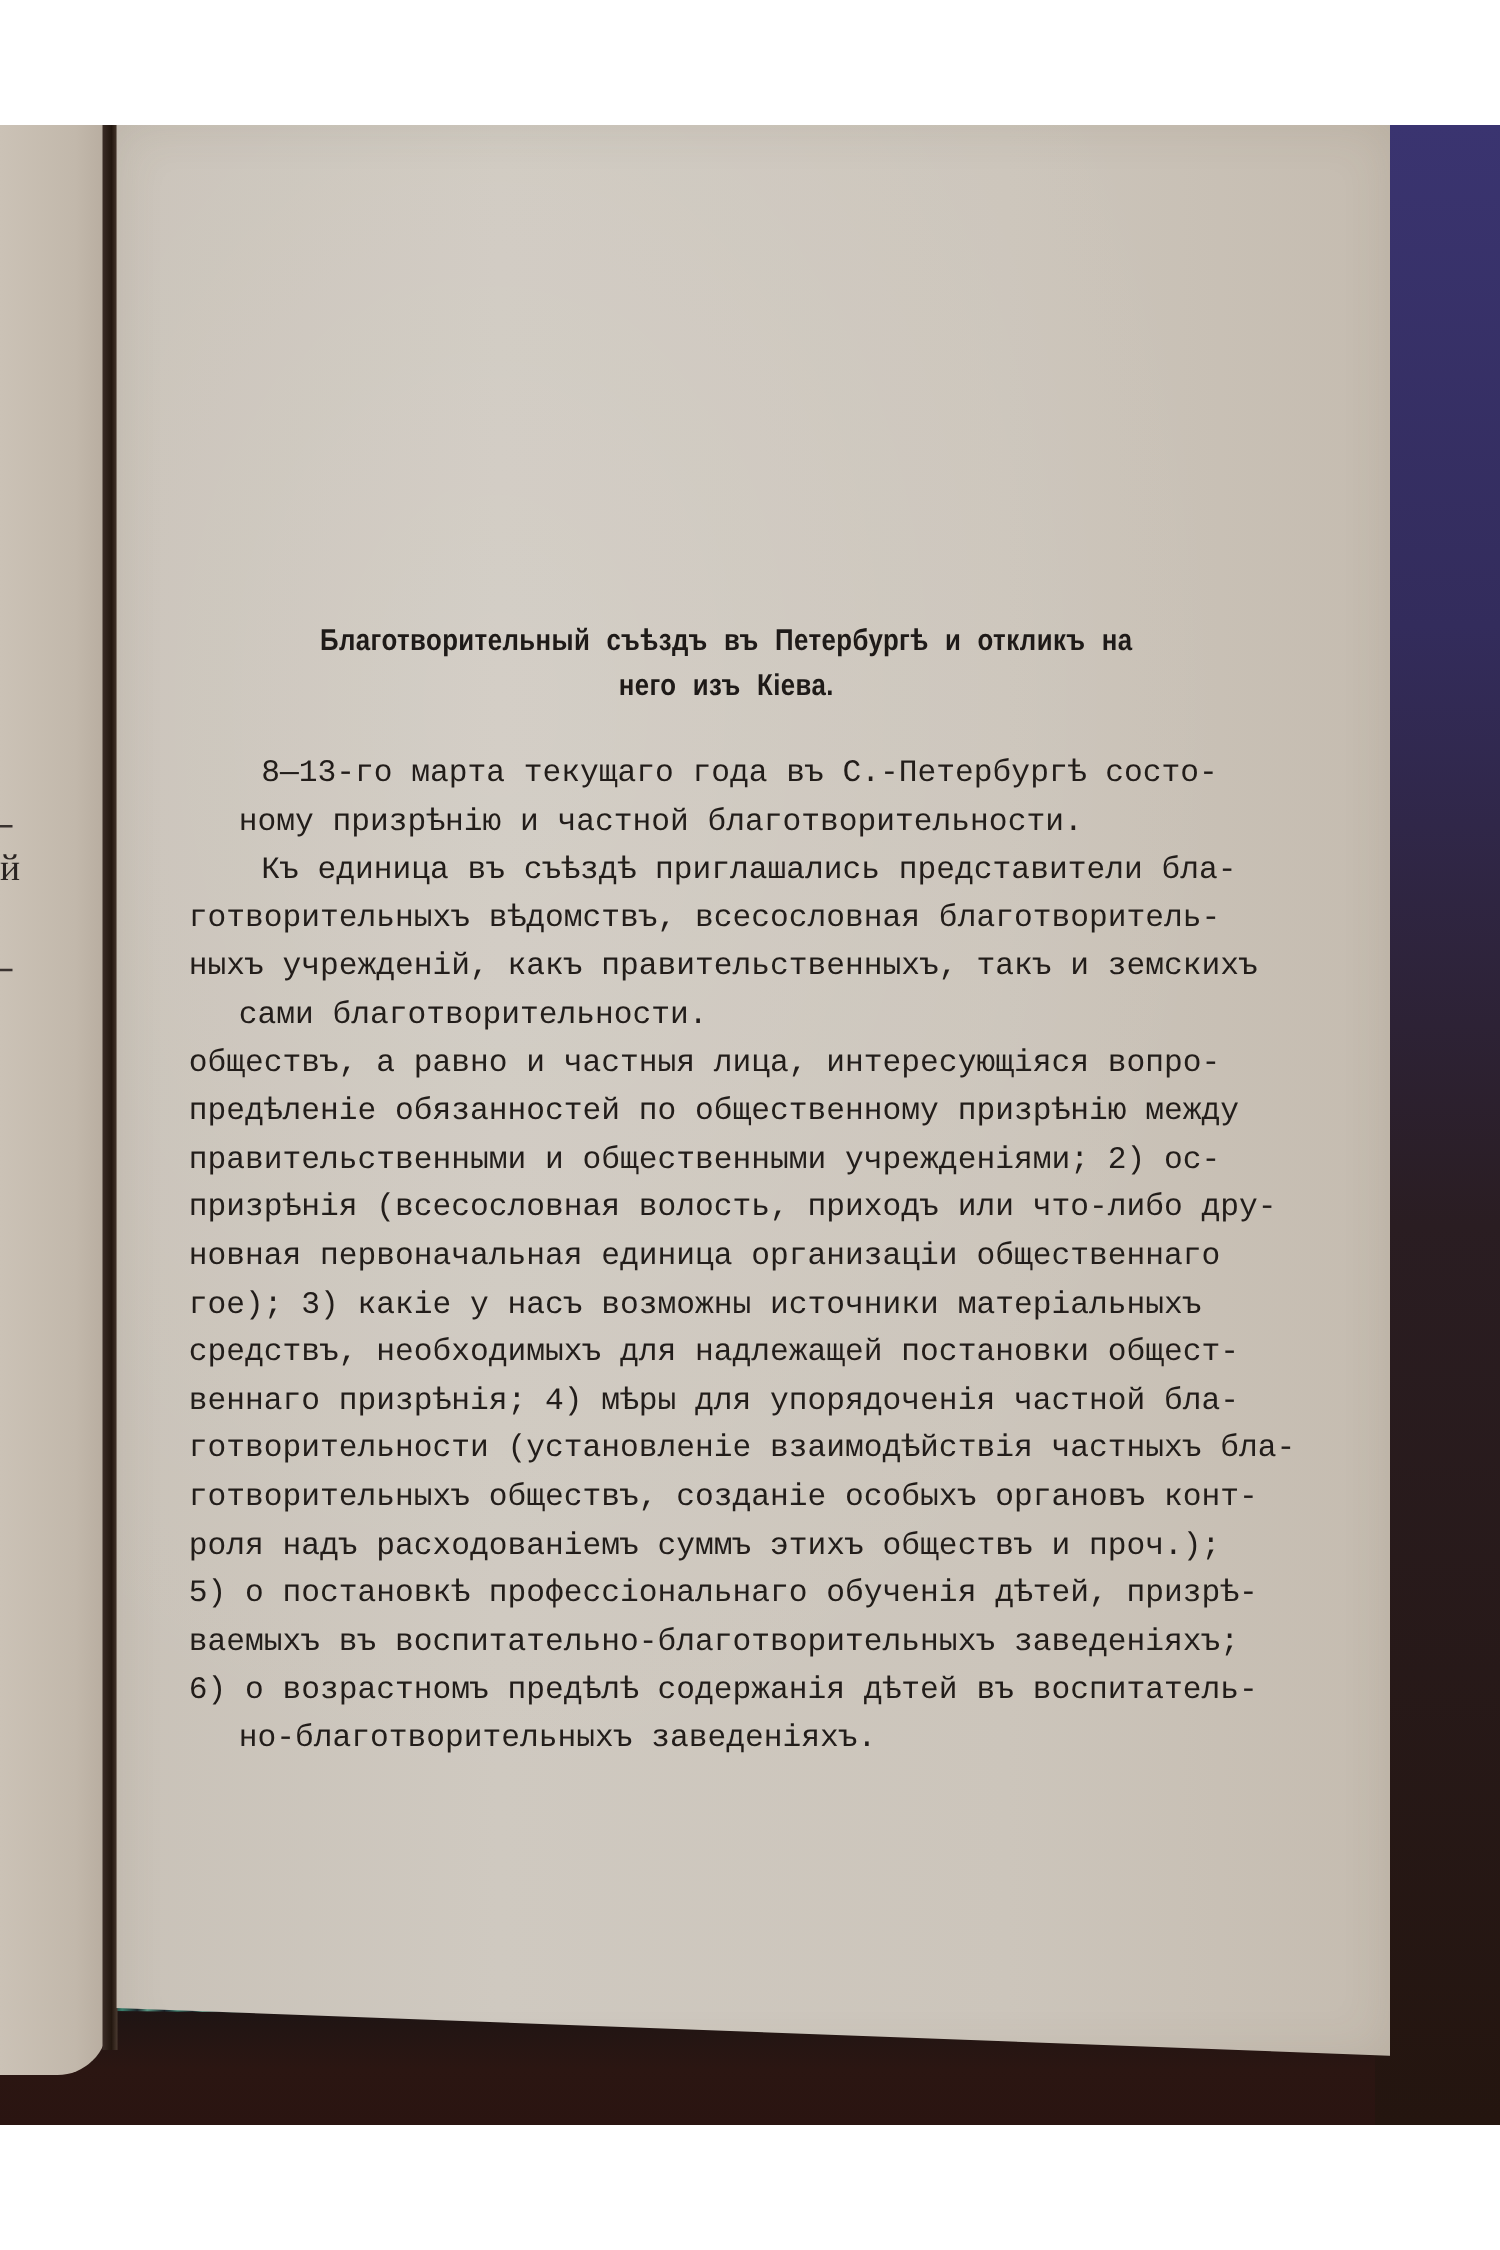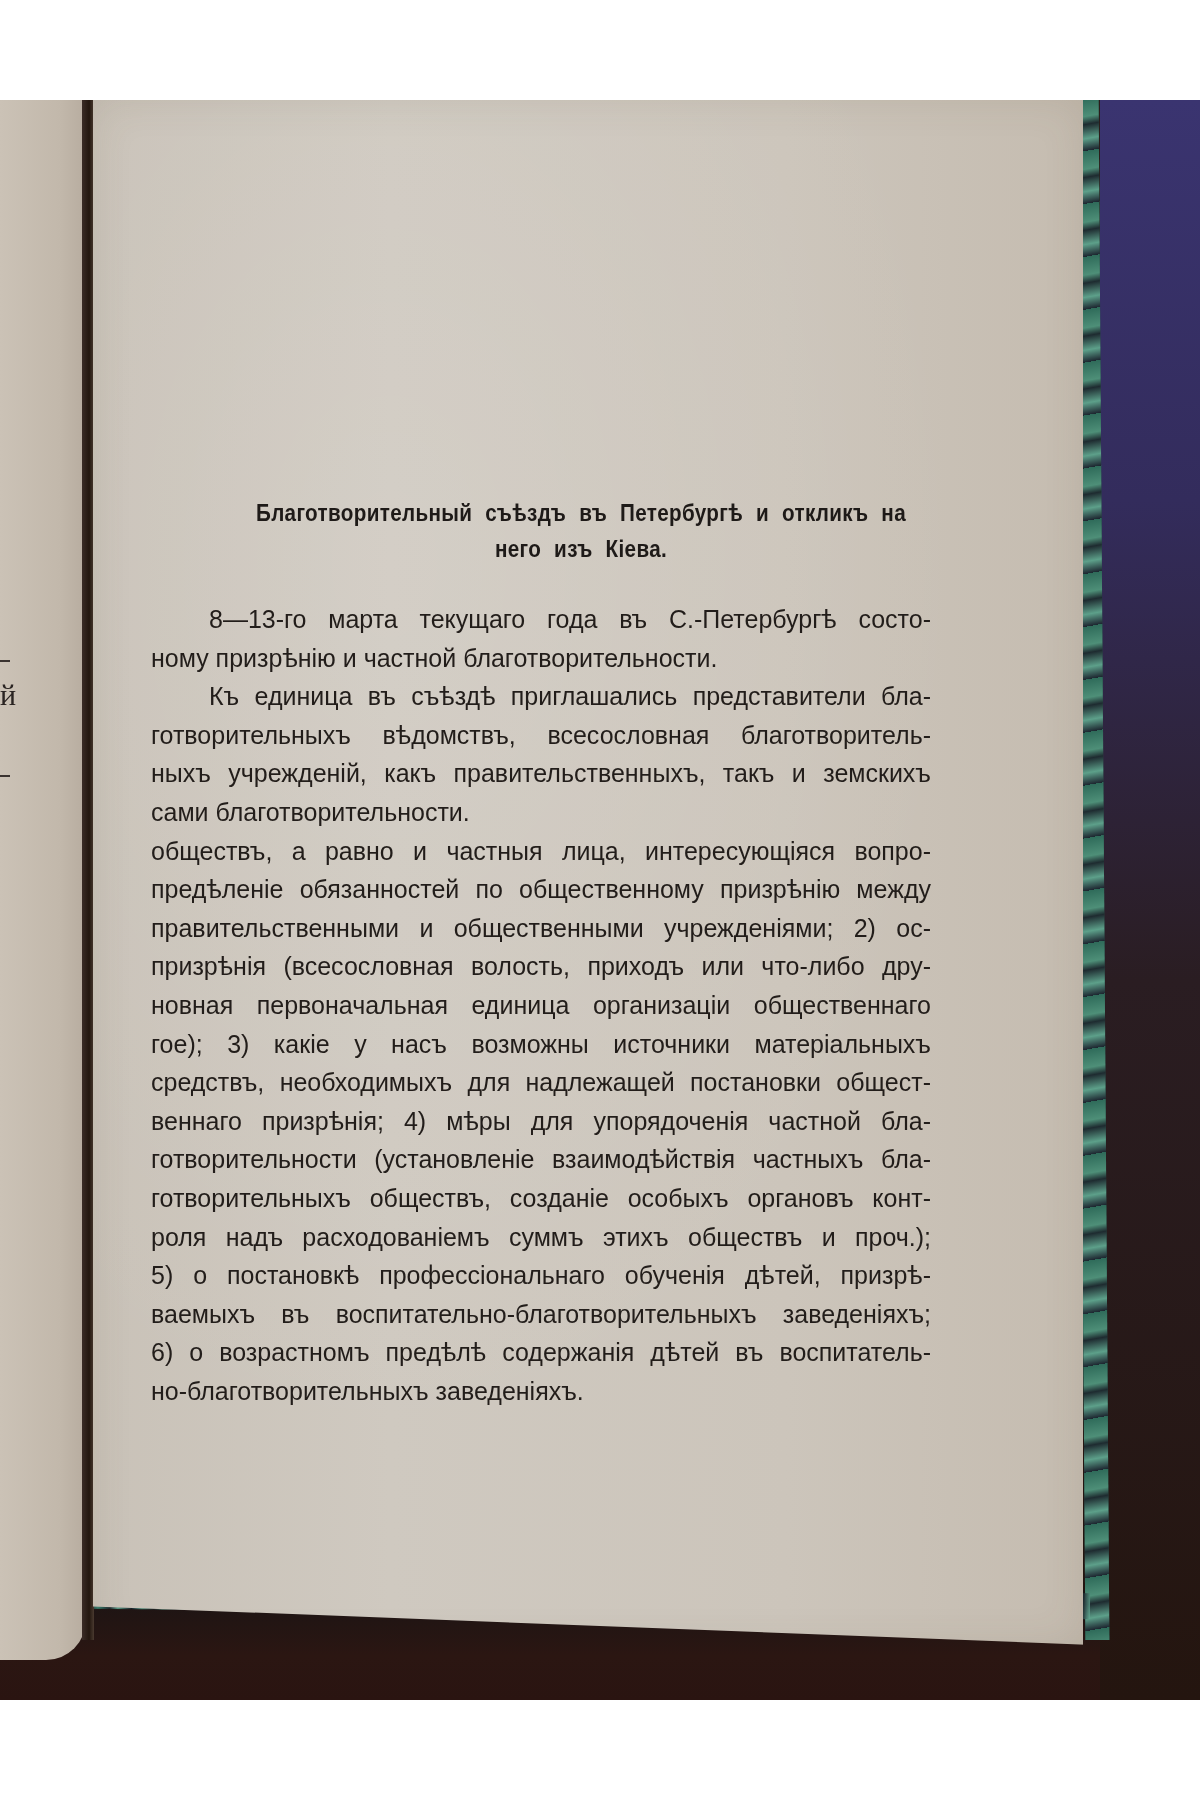--- a/index.html
+++ b/index.html
@@ -50,38 +50,39 @@
       position: absolute; left: 82px; top: 0; width: 12px; height: 1540px;
       background: linear-gradient(90deg, #3a2c26 0%, #23170f 60%, #4a3a30 100%);
     }
     .page {
       position: absolute; left: 93px; top: 0; width: 990px; height: 1545px;
       background:
         radial-gradient(ellipse at 30% 30%, rgba(255,255,255,0.10), rgba(0,0,0,0) 60%),
         linear-gradient(90deg, #c9c2b8 0%, #cfc9c0 30%, #ccc5bb 70%, #c5bcb0 100%);
       box-shadow: inset 0 0 40px rgba(90,70,50,0.12);
       clip-path: polygon(0 0, 100% 0, 101% 100%, 0 97.5%);
+      padding-left: 29px;
     }
     .title {
       position: absolute; left: 58px; top: 395px; width: 880px;
       font-family: "Liberation Sans", sans-serif; font-weight: bold;
       font-size: 24px; line-height: 36px; color: #1e1a18;
       letter-spacing: 0.4px; word-spacing: 8px; text-align: center;
       transform: scaleX(0.86); transform-origin: left top;
       width: 1000px;
     }
     .title-line { display: block; white-space: nowrap; }
     .body-text {
       position: absolute; left: 58px; top: 500px; width: 780px;
-      font-family: Liberation Sans, sans-serif;
+      font-family: Liberation Mono, monospace;
       font-size: 25px; line-height: 38.6px; color: #221d1a;
     }
     .para { margin: 0 0 0 0; }
     .line { display: block; white-space: nowrap; text-align: justify; text-align-last: justify; }
-    .line.last { text-align-last: left; }
+    .line.last { text-align-last: left; margin-left: 40px; }
     .line.indent { padding-left: 58px; }
   </style>
 </head>
 <body>
 
 <div class="photo">
   <div class="table-bottom"></div>
   <div class="cover-cloth"></div>
   <div class="marble-edge"></div>
   <div class="bottom-marble"></div>

